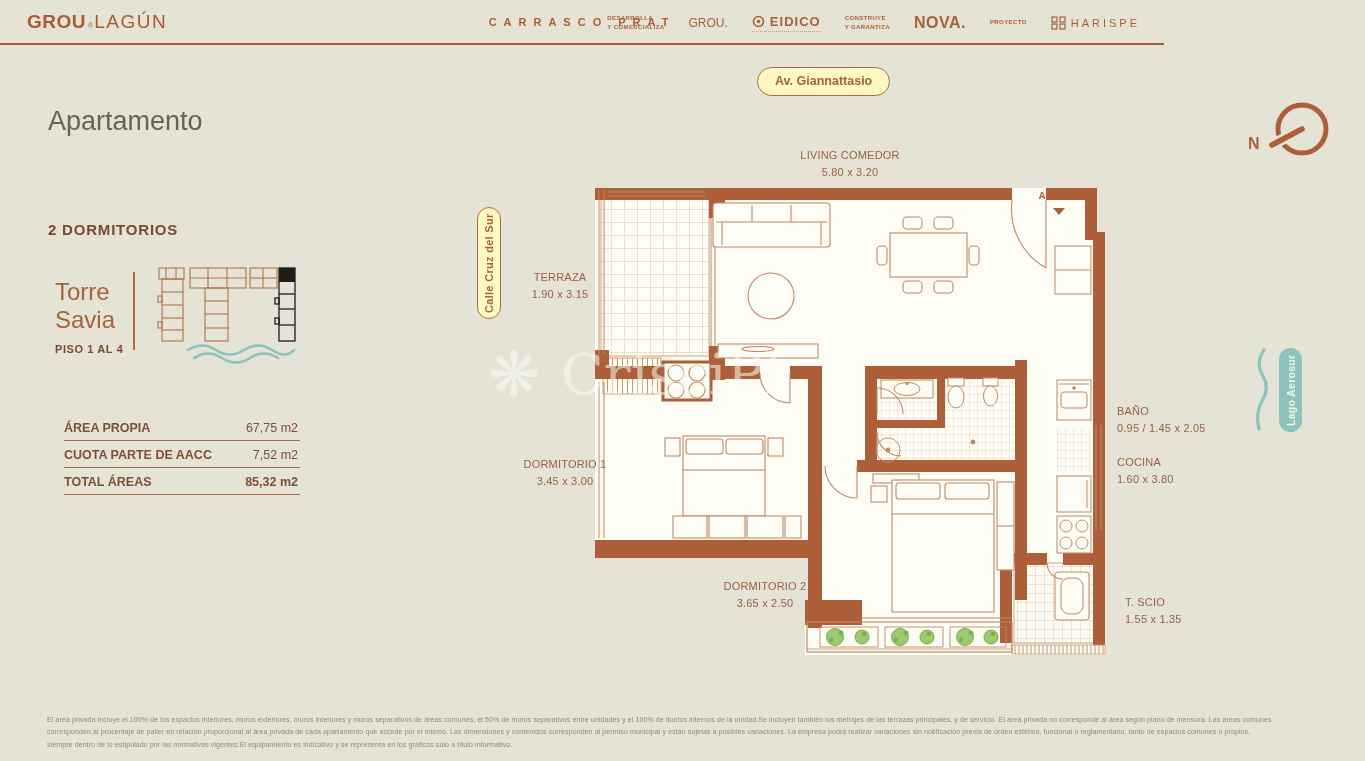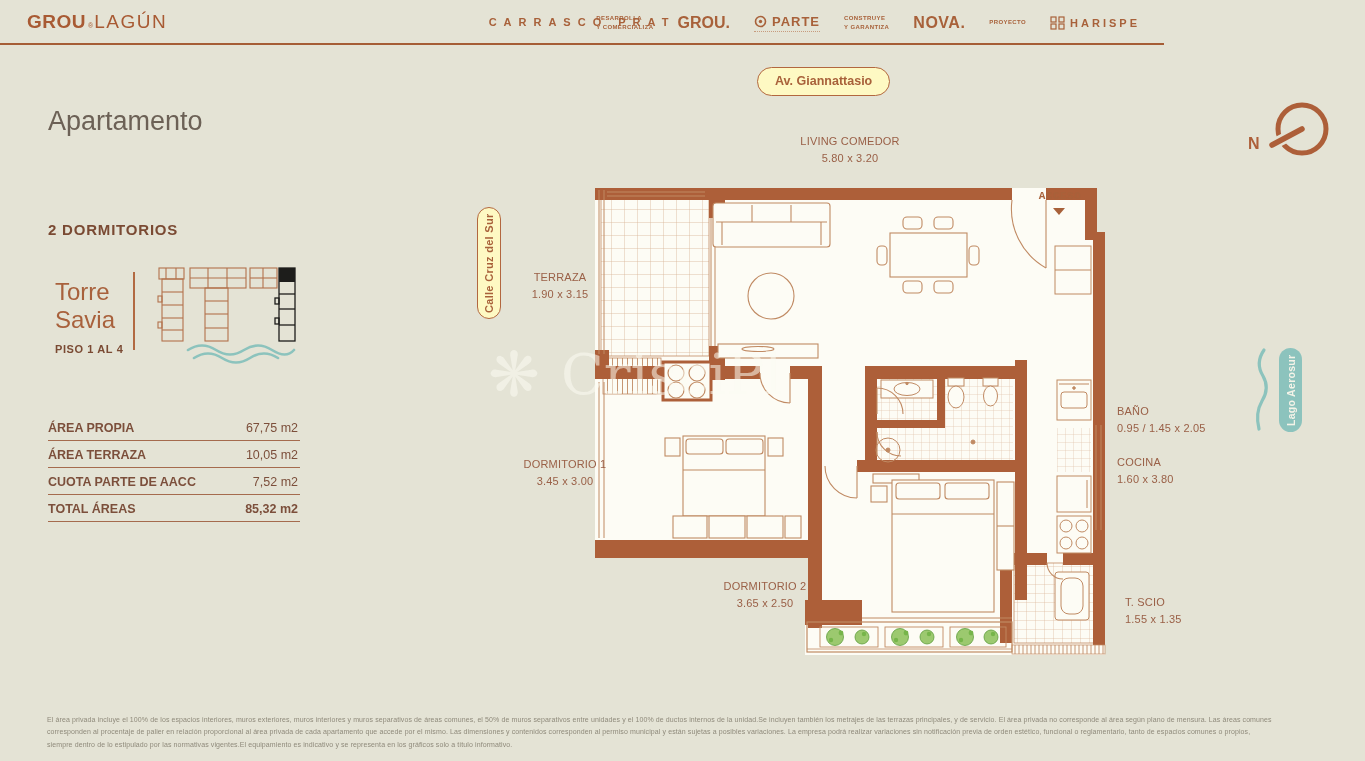--- a/index.html
+++ b/index.html
@@ -11,56 +11,56 @@
   .brand{display:flex;align-items:baseline;color:#a85a33;}
   .brand .g{font-size:19px;font-weight:800;letter-spacing:.5px;}
   .brand .r{font-size:7px;margin:0 1px 0 2px;}
   .brand .l{font-size:19px;font-weight:300;letter-spacing:1.5px;}
   .project{position:absolute;left:50%;transform:translateX(-50%);font-size:11px;font-weight:700;
            letter-spacing:7px;color:#a8613a;white-space:nowrap;}
   .partners{position:absolute;right:24px;top:0;height:45px;display:flex;align-items:center;gap:24px;}
   .role{font-size:6px;font-weight:700;letter-spacing:.4px;color:#a8613a;white-space:pre-line;
         line-height:1.35;text-transform:uppercase;}
   .pname{color:#a8613a;white-space:nowrap;display:flex;align-items:center;gap:5px;}
-  .pname.grou{font-size:16px;font-weight:700;}
+  .pname.grou{font-size:12px;font-weight:400;}
   .pname.eidico{font-size:13px;font-weight:700;letter-spacing:1px;border-bottom:1px dotted #c79b7d;padding-bottom:2px;}
   .pname.nova{font-size:16px;font-weight:900;letter-spacing:.5px;}
-  .pname.harispe{font-size:11px;font-weight:700;letter-spacing:3px;text-align:center;}
+  .pname.harispe{font-size:11px;font-weight:400;letter-spacing:3px;text-align:center;}
   
   .apt-label{position:absolute;left:48px;top:106px;font-size:27px;color:#6c6156;}
   .apt-number{position:absolute;left:45px;top:134px;font-size:56px;color:#7b5a46;letter-spacing:1px;}
   .apt-bedrooms{position:absolute;left:48px;top:221px;font-size:15px;font-weight:700;
                 letter-spacing:.8px;color:#7a4a33;text-align:center;}
   .tower{position:absolute;left:55px;top:278px;font-size:24px;line-height:1.15;color:#a8613c;white-space:pre-line;}
   .tower-floors{position:absolute;left:55px;top:343px;font-size:11px;font-weight:700;letter-spacing:.6px;color:#7a4a33;}
   .tower-divider{position:absolute;left:133px;top:272px;width:2px;height:78px;background:#b26a42;}
   .tower-map{position:absolute;left:146px;top:262px;}
   
   .areas{position:absolute;left:48px;top:414px;width:252px;}
   .arow{display:flex;justify-content:space-between;align-items:flex-end;padding:7px 2px 5px 0;
-        border-bottom:1.5px solid #a56b4e;font-size:12.5px;font-weight:700;color:#7c4f3b;}
+        border-bottom:1.5px solid #a56b4e;font-size:12.5px;font-weight:700;color:#7c4f3b;margin-left:16px;}
   .arow .val{font-weight:400;color:#7c4f3b;}
   .arow.total .val{font-weight:700;}
   
   .badge{position:absolute;background:#fef9c3;border:1.5px solid #b2673f;color:#a8613a;
          font-weight:700;border-radius:15px;box-sizing:border-box;}
   .badge.h{left:757px;top:67px;padding:6px 17px 7px;font-size:12.5px;}
   .badge.v{left:477px;top:207px;width:24px;height:112px;font-size:11px;display:flex;
            align-items:center;justify-content:center;writing-mode:vertical-rl;transform:rotate(180deg);
            letter-spacing:.3px;}
   .badge.lake{left:1279px;top:348px;width:23px;height:84px;background:#8cc3bd;border:none;color:#f4f3e8;
               font-size:10.5px;display:flex;align-items:center;justify-content:center;
               writing-mode:vertical-rl;transform:rotate(180deg);border-radius:12px;letter-spacing:.3px;}
   .wave-svg{position:absolute;left:1250px;top:346px;}
   
   .compass{position:absolute;left:1238px;top:92px;}
   
   .rlabel{position:absolute;font-size:11px;line-height:1.5;color:#9a6047;letter-spacing:.2px;}
   .rlabel.c{text-align:center;}
-  .rl-living{left:780px;top:133px;width:140px;}
+  .rl-living{left:780px;top:147px;width:140px;}
   .rl-terraza{left:510px;top:269px;width:100px;}
   .rl-dorm1{left:505px;top:456px;width:120px;}
   .rl-dorm2{left:700px;top:578px;width:130px;}
   .rl-bano{left:1117px;top:403px;width:130px;}
   .rl-cocina{left:1117px;top:454px;width:110px;}
   .rl-tscio{left:1125px;top:594px;width:110px;}
   .acceso{position:absolute;left:1030px;top:190px;width:60px;text-align:center;font-size:11px;
           font-weight:700;letter-spacing:.5px;color:#a8613a;font-family:Liberation Mono, monospace;}
   .acceso-tri{position:absolute;left:1053px;top:208px;width:0;height:0;
               border-left:6px solid transparent;border-right:6px solid transparent;
@@ -88,21 +88,21 @@
     <div class="project">CARRASCO PRAT</div>
     <div class="partners">
       <div class="role">DESARROLLA
 Y COMERCIALIZA</div>
       <div class="pname grou">GROU.</div>
       <div class="pname eidico">
         <svg width="13" height="13" viewBox="0 0 13 13">
           <circle cx="6.5" cy="6.5" r="5" fill="none" stroke="#a8613a" stroke-width="1.6"></circle>
           <circle cx="6.5" cy="6.5" r="1.7" fill="#a8613a"></circle>
         </svg>
-        <span>PARTE</span>
+        <span>EIDICO</span>
       </div>
       <div class="role">CONSTRUYE
 Y GARANTIZA</div>
       <div class="pname nova">NOVA.</div>
       <div class="role">PROYECTO</div>
       <div class="pname harispe">
         <svg width="15" height="14" viewBox="0 0 15 14">
           <g fill="none" stroke="#a8613a" stroke-width="1.2">
             <rect x="1" y="1" width="5" height="5"></rect>
               <rect x="9" y="1" width="5" height="5"></rect>
@@ -164,24 +164,20 @@
     <g fill="none" stroke="#8cc3bd" stroke-width="2.6" stroke-linecap="round">
       <path d="M42,88 q14,-9 28,0 t28,0 t28,0 t22,0"></path>
       <path d="M48,96 q14,-9 28,0 t28,0 t28,0"></path>
     </g>
   </svg>
 
   <div class="areas">
     <div class="arow">
       <span>ÁREA PROPIA</span>
       <span class="val">67,75 m2</span>
-    </div>
-    <div class="arow">
-      <span>ÁREA TERRAZA</span>
-      <span class="val">10,05 m2</span>
     </div>
     <div class="arow">
       <span>CUOTA PARTE DE AACC</span>
       <span class="val">7,52 m2</span>
     </div>
     <div class="arow total">
       <span>TOTAL ÁREAS</span>
       <span class="val">85,32 m2</span>
     </div>
   </div>

